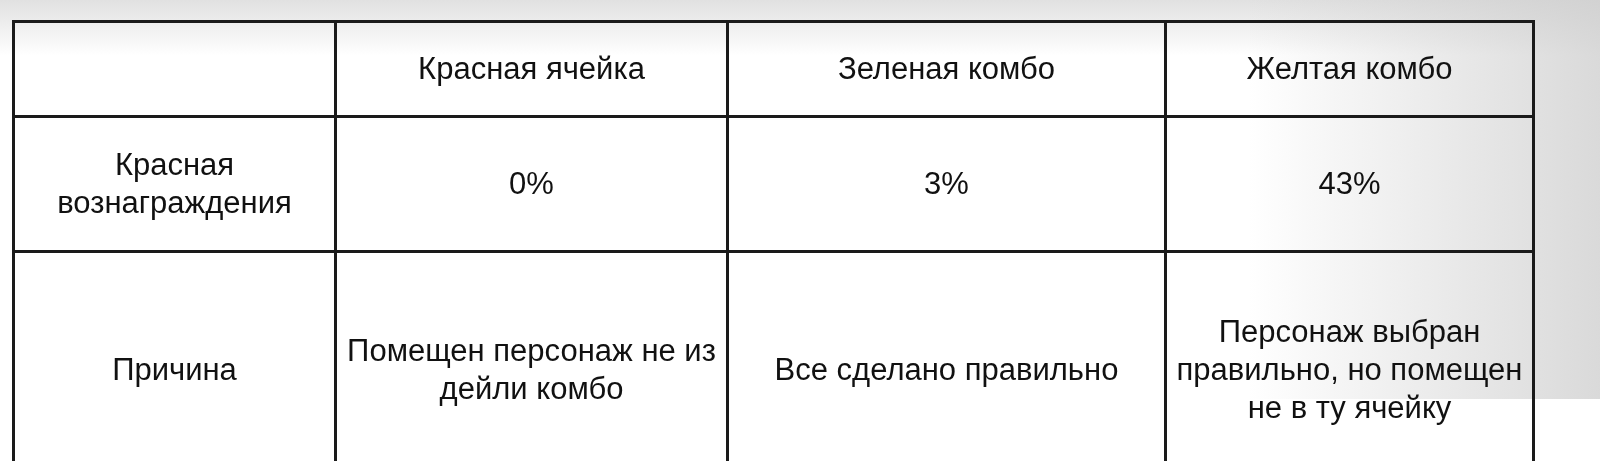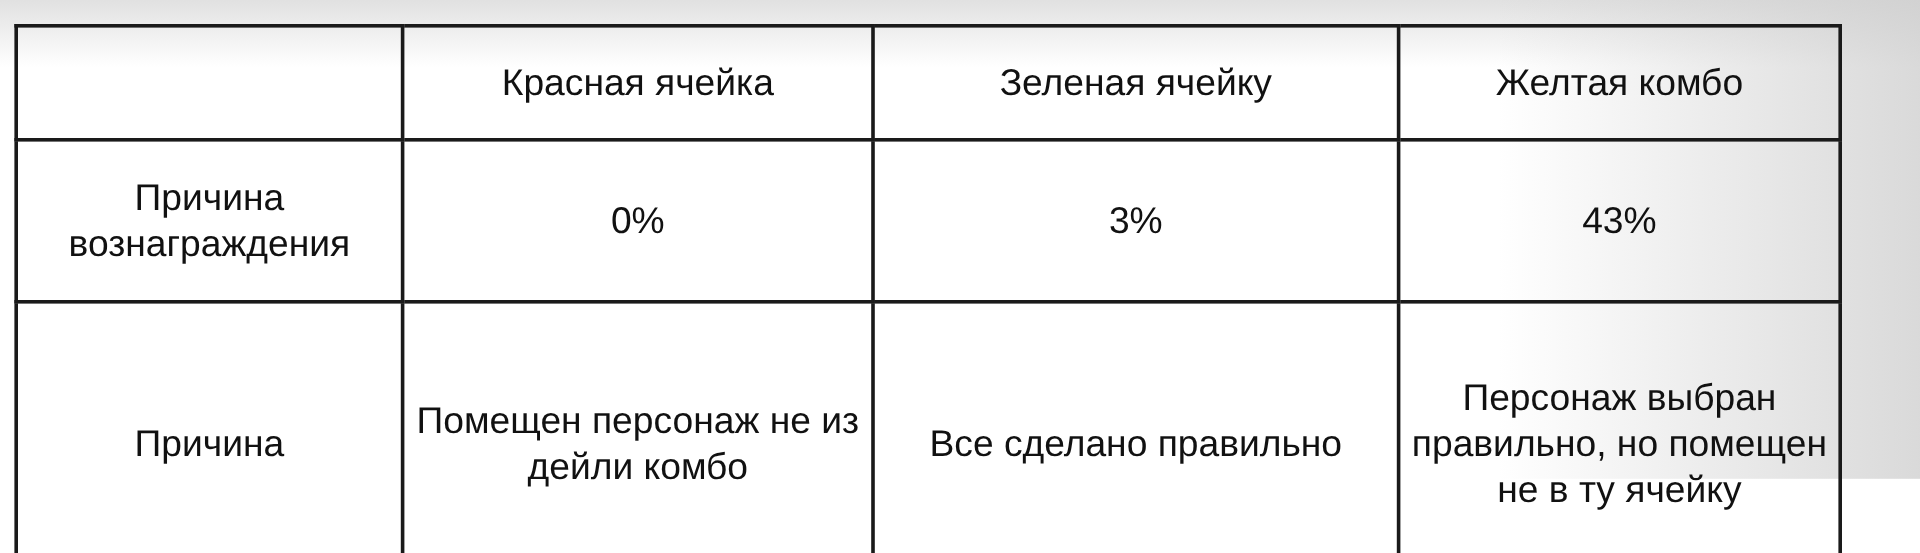--- a/index.html
+++ b/index.html
@@ -74,25 +74,25 @@
       <colgroup>
         <col class="c0">
         <col class="c1">
         <col class="c2">
         <col class="c3">
       </colgroup>
       <tbody>
         <tr class="row-head">
           <td class="cell-empty"></td>
           <td>Красная ячейка</td>
-          <td>Зеленая ячейку</td>
+          <td>Зеленая комбо</td>
           <td>Желтая комбо</td>
         </tr>
         <tr class="row-size">
-          <td class="nowrap-label">Причина вознаграждения</td>
+          <td class="nowrap-label">Красная вознаграждения</td>
           <td>0%</td>
           <td>3%</td>
           <td>43%</td>
         </tr>
         <tr class="row-reason">
           <td>Причина</td>
           <td>Помещен персонаж не из дейли комбо</td>
           <td>Все сделано правильно</td>
           <td>Персонаж выбран правильно, но помещен не в ту ячейку</td>
         </tr>

